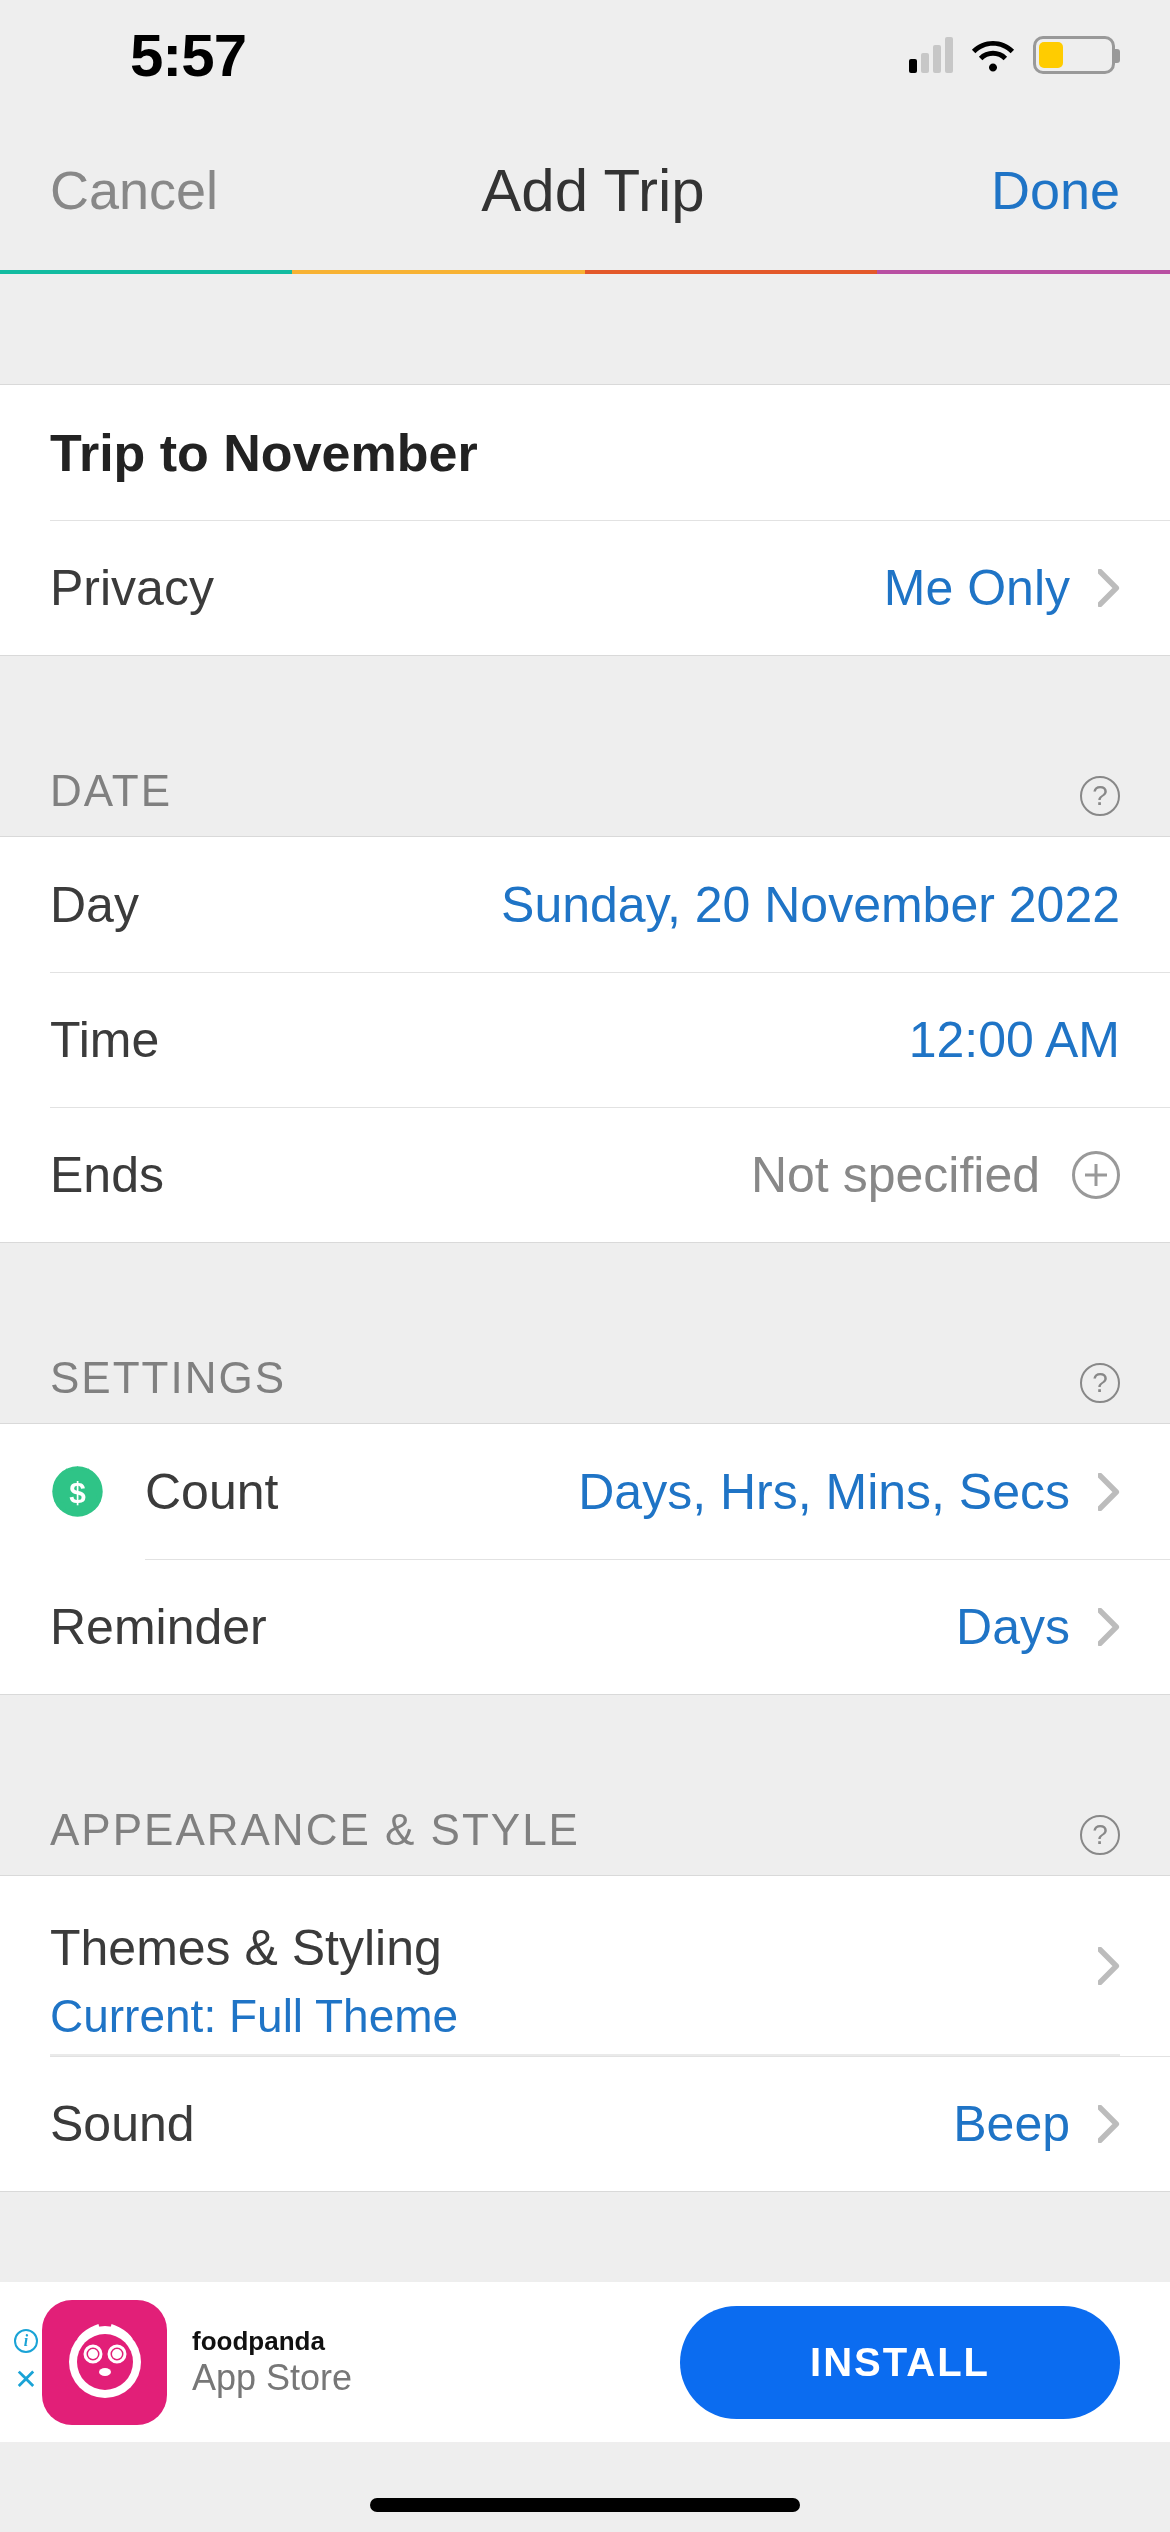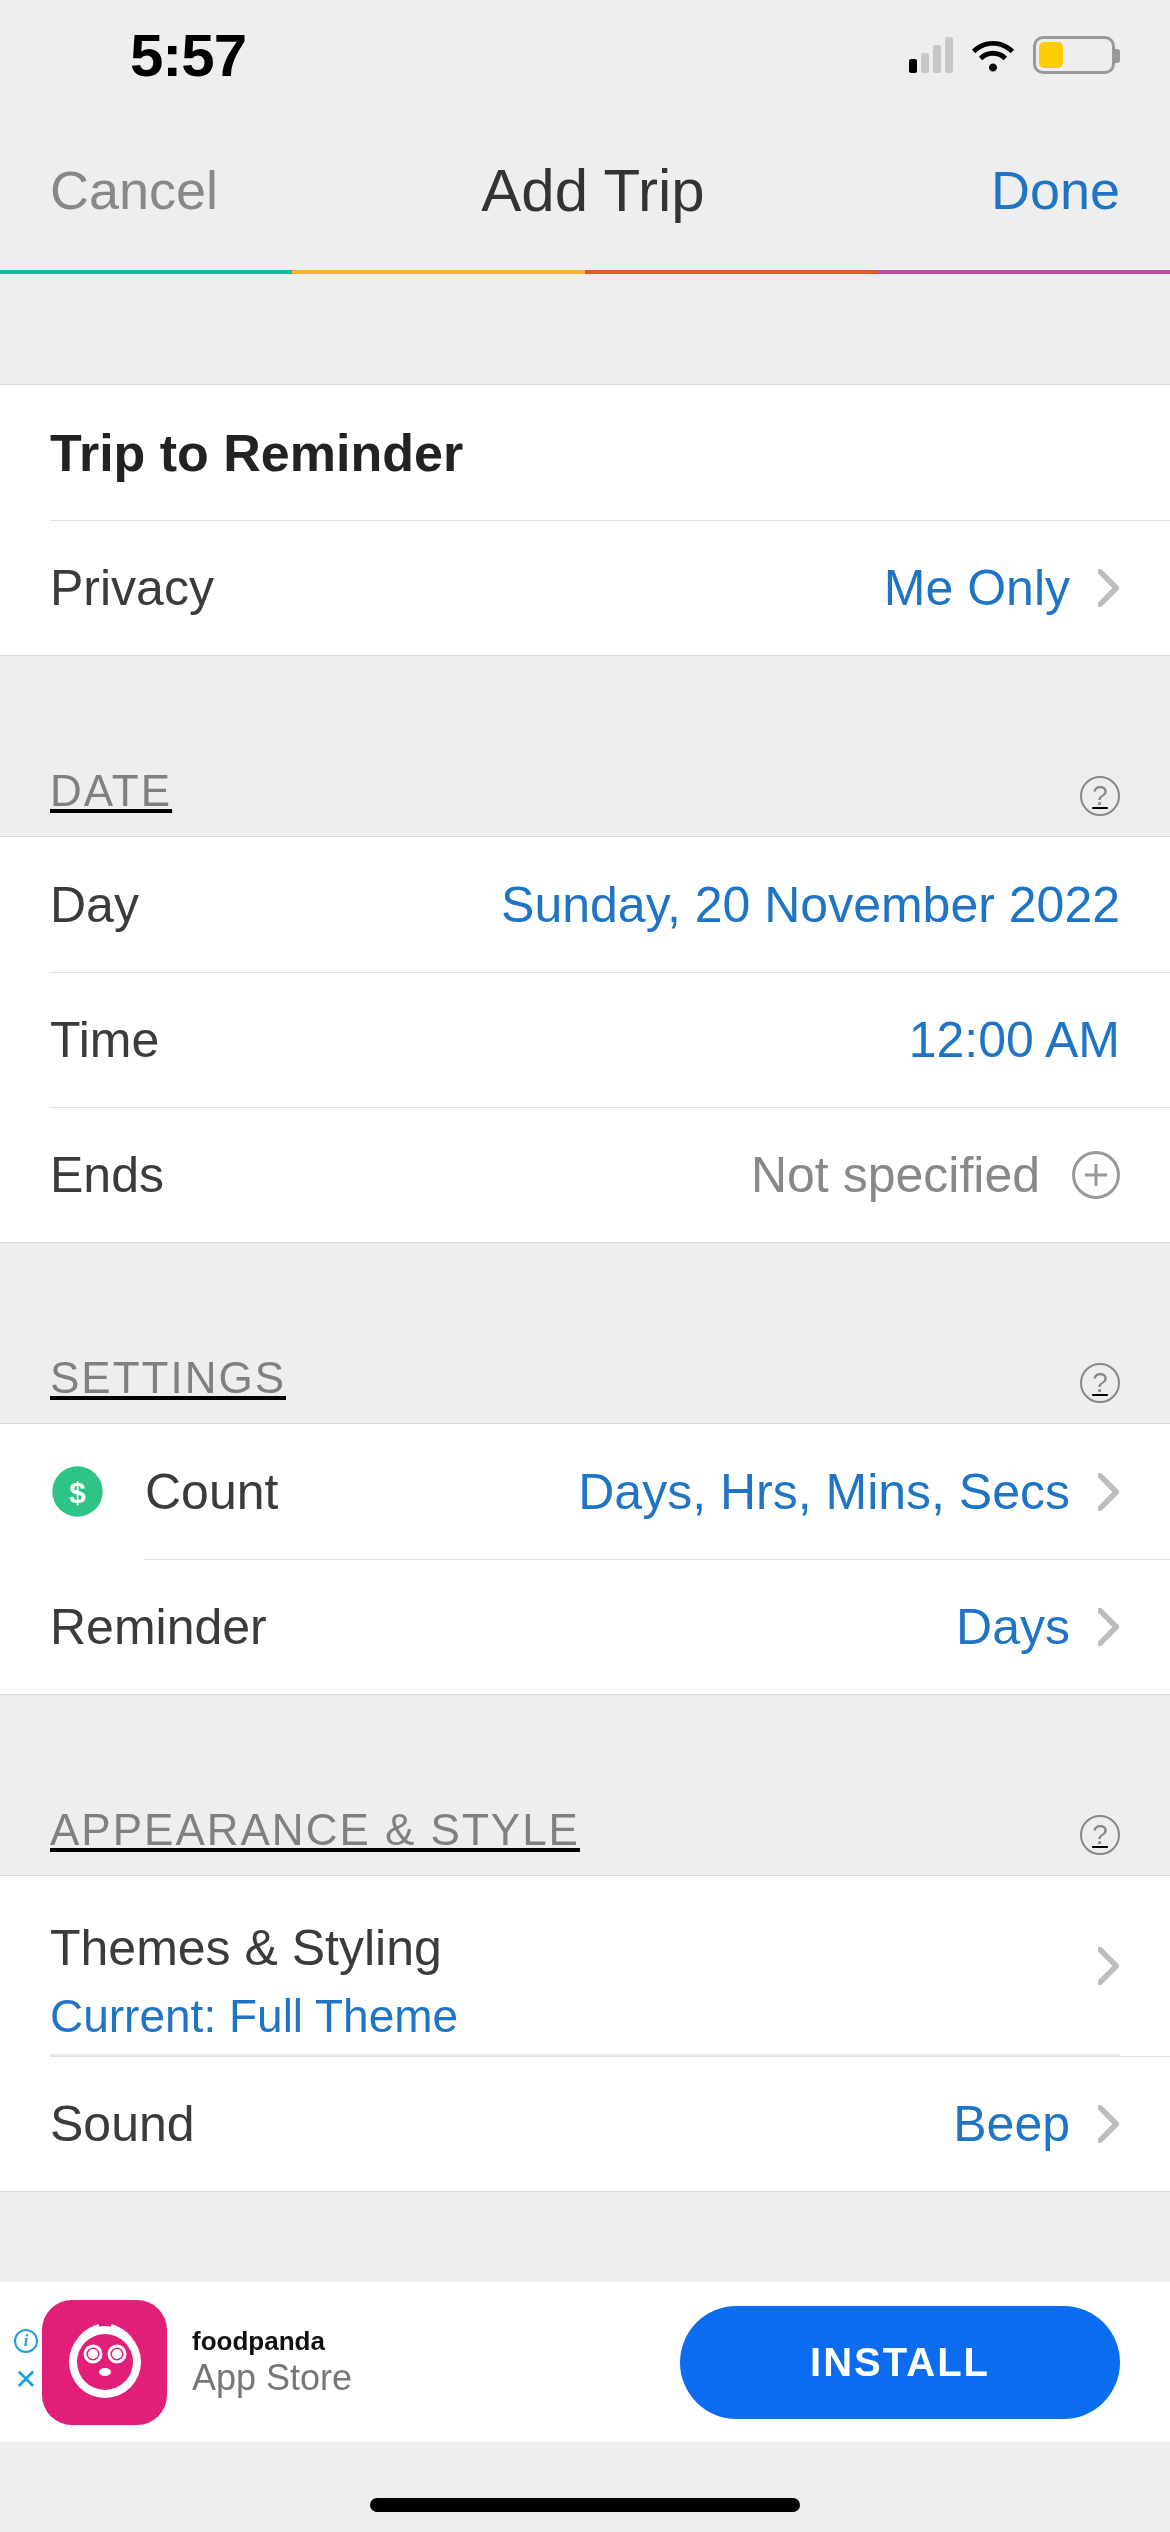--- a/index.html
+++ b/index.html
@@ -38,21 +38,21 @@
   .value { flex: 1; text-align: right; color: #1f74c6; font-size: 50px; font-weight: 400; }
   .value-muted { color: #888; }
 
   .chev { margin-left: 28px; flex: 0 0 auto; }
   .chev svg { display: block; }
   .plus { margin-left: 32px; width: 48px; height: 48px; border: 3px solid #999; border-radius: 50%; position: relative; flex: 0 0 auto; }
   .plus::before, .plus::after { content: ""; position: absolute; background: #999; }
   .plus::before { left: 10px; right: 10px; top: 50%; height: 3px; transform: translateY(-50%); }
   .plus::after  { top: 10px; bottom: 10px; left: 50%; width: 3px; transform: translateX(-50%); }
 
-  .section-header { height: 115px; display: flex; align-items: flex-end; justify-content: space-between; padding: 0 50px 20px 50px; text-decoration: underline; }
+  .section-header { height: 115px; display: flex; align-items: flex-end; justify-content: space-between; padding: 0 50px 20px 50px; }
   .section-header.tall { height: 180px; }
   .section-title { color: #808080; font-size: 44px; letter-spacing: 2px; font-weight: 400; }
   .help { width: 40px; height: 40px; border: 2px solid #888; border-radius: 50%; display: flex; align-items: center; justify-content: center; color: #888; font-size: 28px; font-weight: 400; }
 
   .lead-icon { width: 55px; height: 55px; margin-right: 40px; flex: 0 0 auto; display: flex; align-items: center; justify-content: center; }
 
   .two-line { flex-direction: column; align-items: flex-start; justify-content: center; padding-top: 30px; min-height: 180px; }
   .two-line .sub { color: #1f74c6; font-size: 46px; font-weight: 300; margin-top: 12px; }
   .two-line .chev { position: absolute; right: 50px; top: 50%; transform: translateY(-50%); }
   .two-line .sep { position: absolute; left: 50px; right: 50px; bottom: 0; height: 2px; background: #eaeaea; }
@@ -99,21 +99,21 @@
   <div class="nav-cancel">Cancel</div>
   <div class="nav-title">Add Trip</div>
   <div class="nav-done">Done</div>
 </div>
 <div class="rainbow"></div>
 
 <div class="section-gap"></div>
 
 <div class="group">
   <div class="row">
-    <div class="label-bold">Trip to Reminder</div>
+    <div class="label-bold">Trip to November</div>
   </div>
   <div class="row">
     <div class="label">Privacy</div>
     <div class="value">Me Only</div>
     <div class="chev">
       <svg width="22" height="38" viewBox="0 0 12 20">
           <path d="M1 1l9 9-9 9" fill="none" stroke="#bcbcbc" stroke-width="3" stroke-linecap="round" stroke-linejoin="round"></path>
         </svg>
     </div>
   </div>

